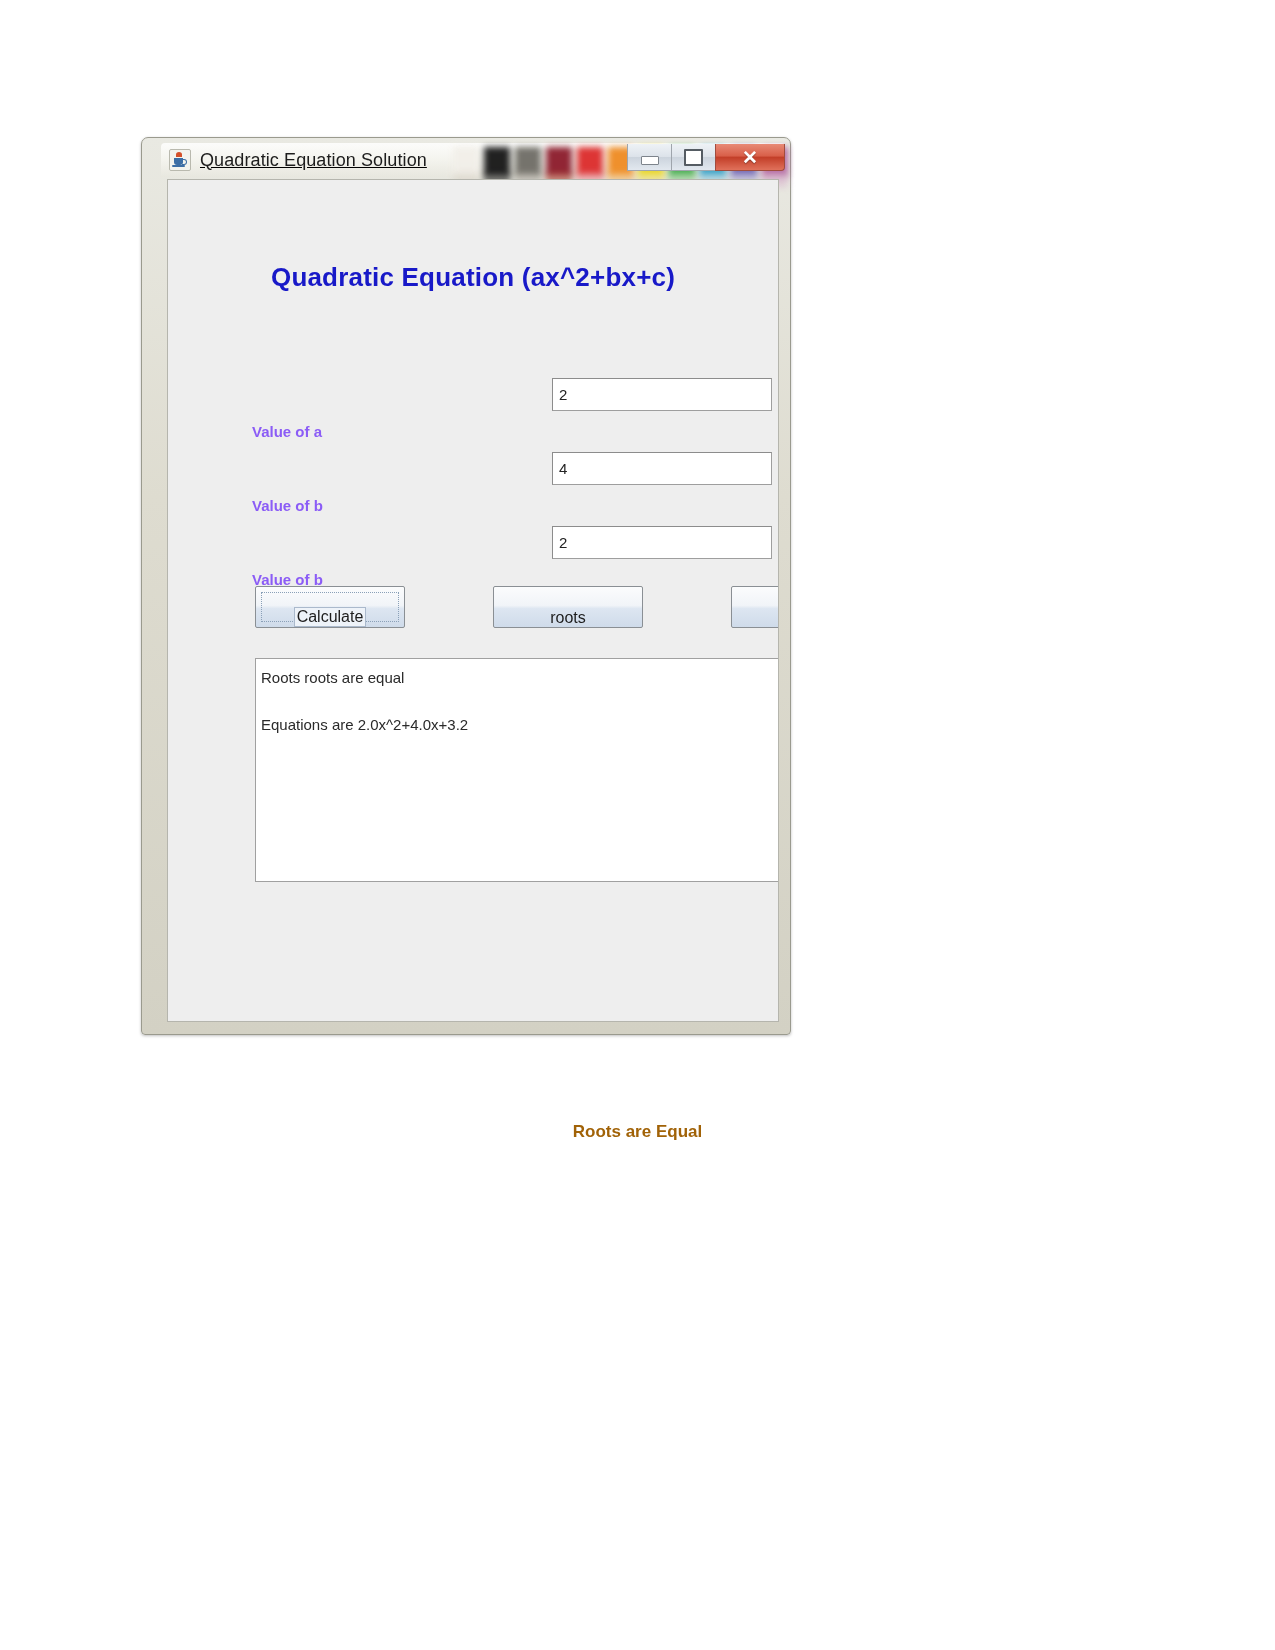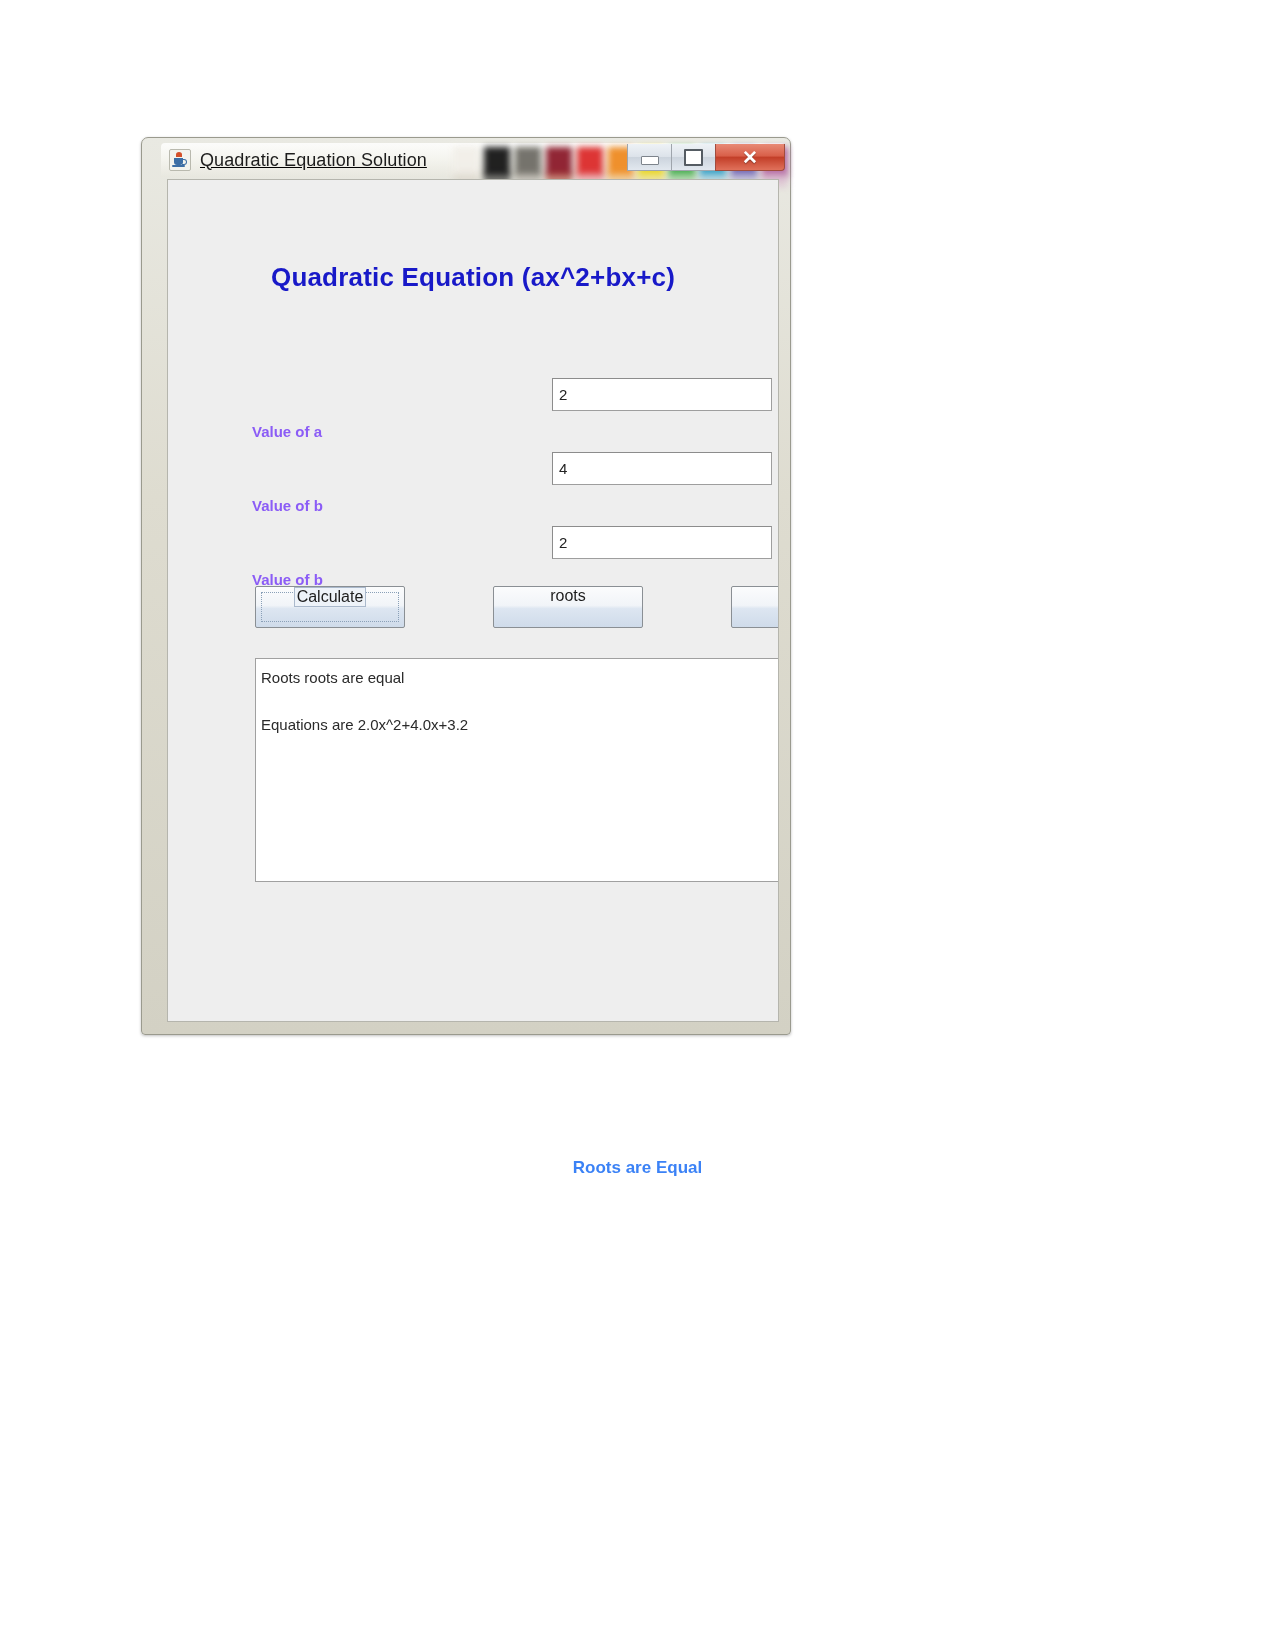--- a/index.html
+++ b/index.html
@@ -261,21 +261,21 @@
   }
   .swing-btn {
     position: absolute;
     top: 0;
     height: 42px;
     box-sizing: border-box;
     border: 1px solid #8a8f94;
     border-radius: 2px;
     background: linear-gradient(to bottom, #fbfcfd 0%, #f1f4f8 46%, #dde6f1 54%, #cfdbea 100%);
     display: flex;
-    align-items: flex-start;
+    align-items: flex-end;
     justify-content: center;
     font-size: 16px;
     color: #1d1d1d;
     font-family: "Liberation Sans", sans-serif;
     cursor: pointer;
   }
   .swing-btn .focus-ring {
     position: absolute;
     left: 5px;
     right: 5px;
@@ -311,26 +311,26 @@
     color: #2a2a2a;
     font-family: "Liberation Sans", sans-serif;
     margin-bottom: 30px;
     white-space: pre;
   }
 
   
   .page-caption {
     position: absolute;
     left: 0;
-    top: 1158px;
+    top: 1122px;
     width: 1275px;
     text-align: center;
     font-size: 17px;
     font-weight: bold;
-    color: #3b82f6;
+    color: #a16207;
     font-family: "Liberation Sans", sans-serif;
   }
 </style>
 </head>
 <body>
 
 <div class="app-window">
   <div class="window-inner">
 
     <div class="titlebar">

